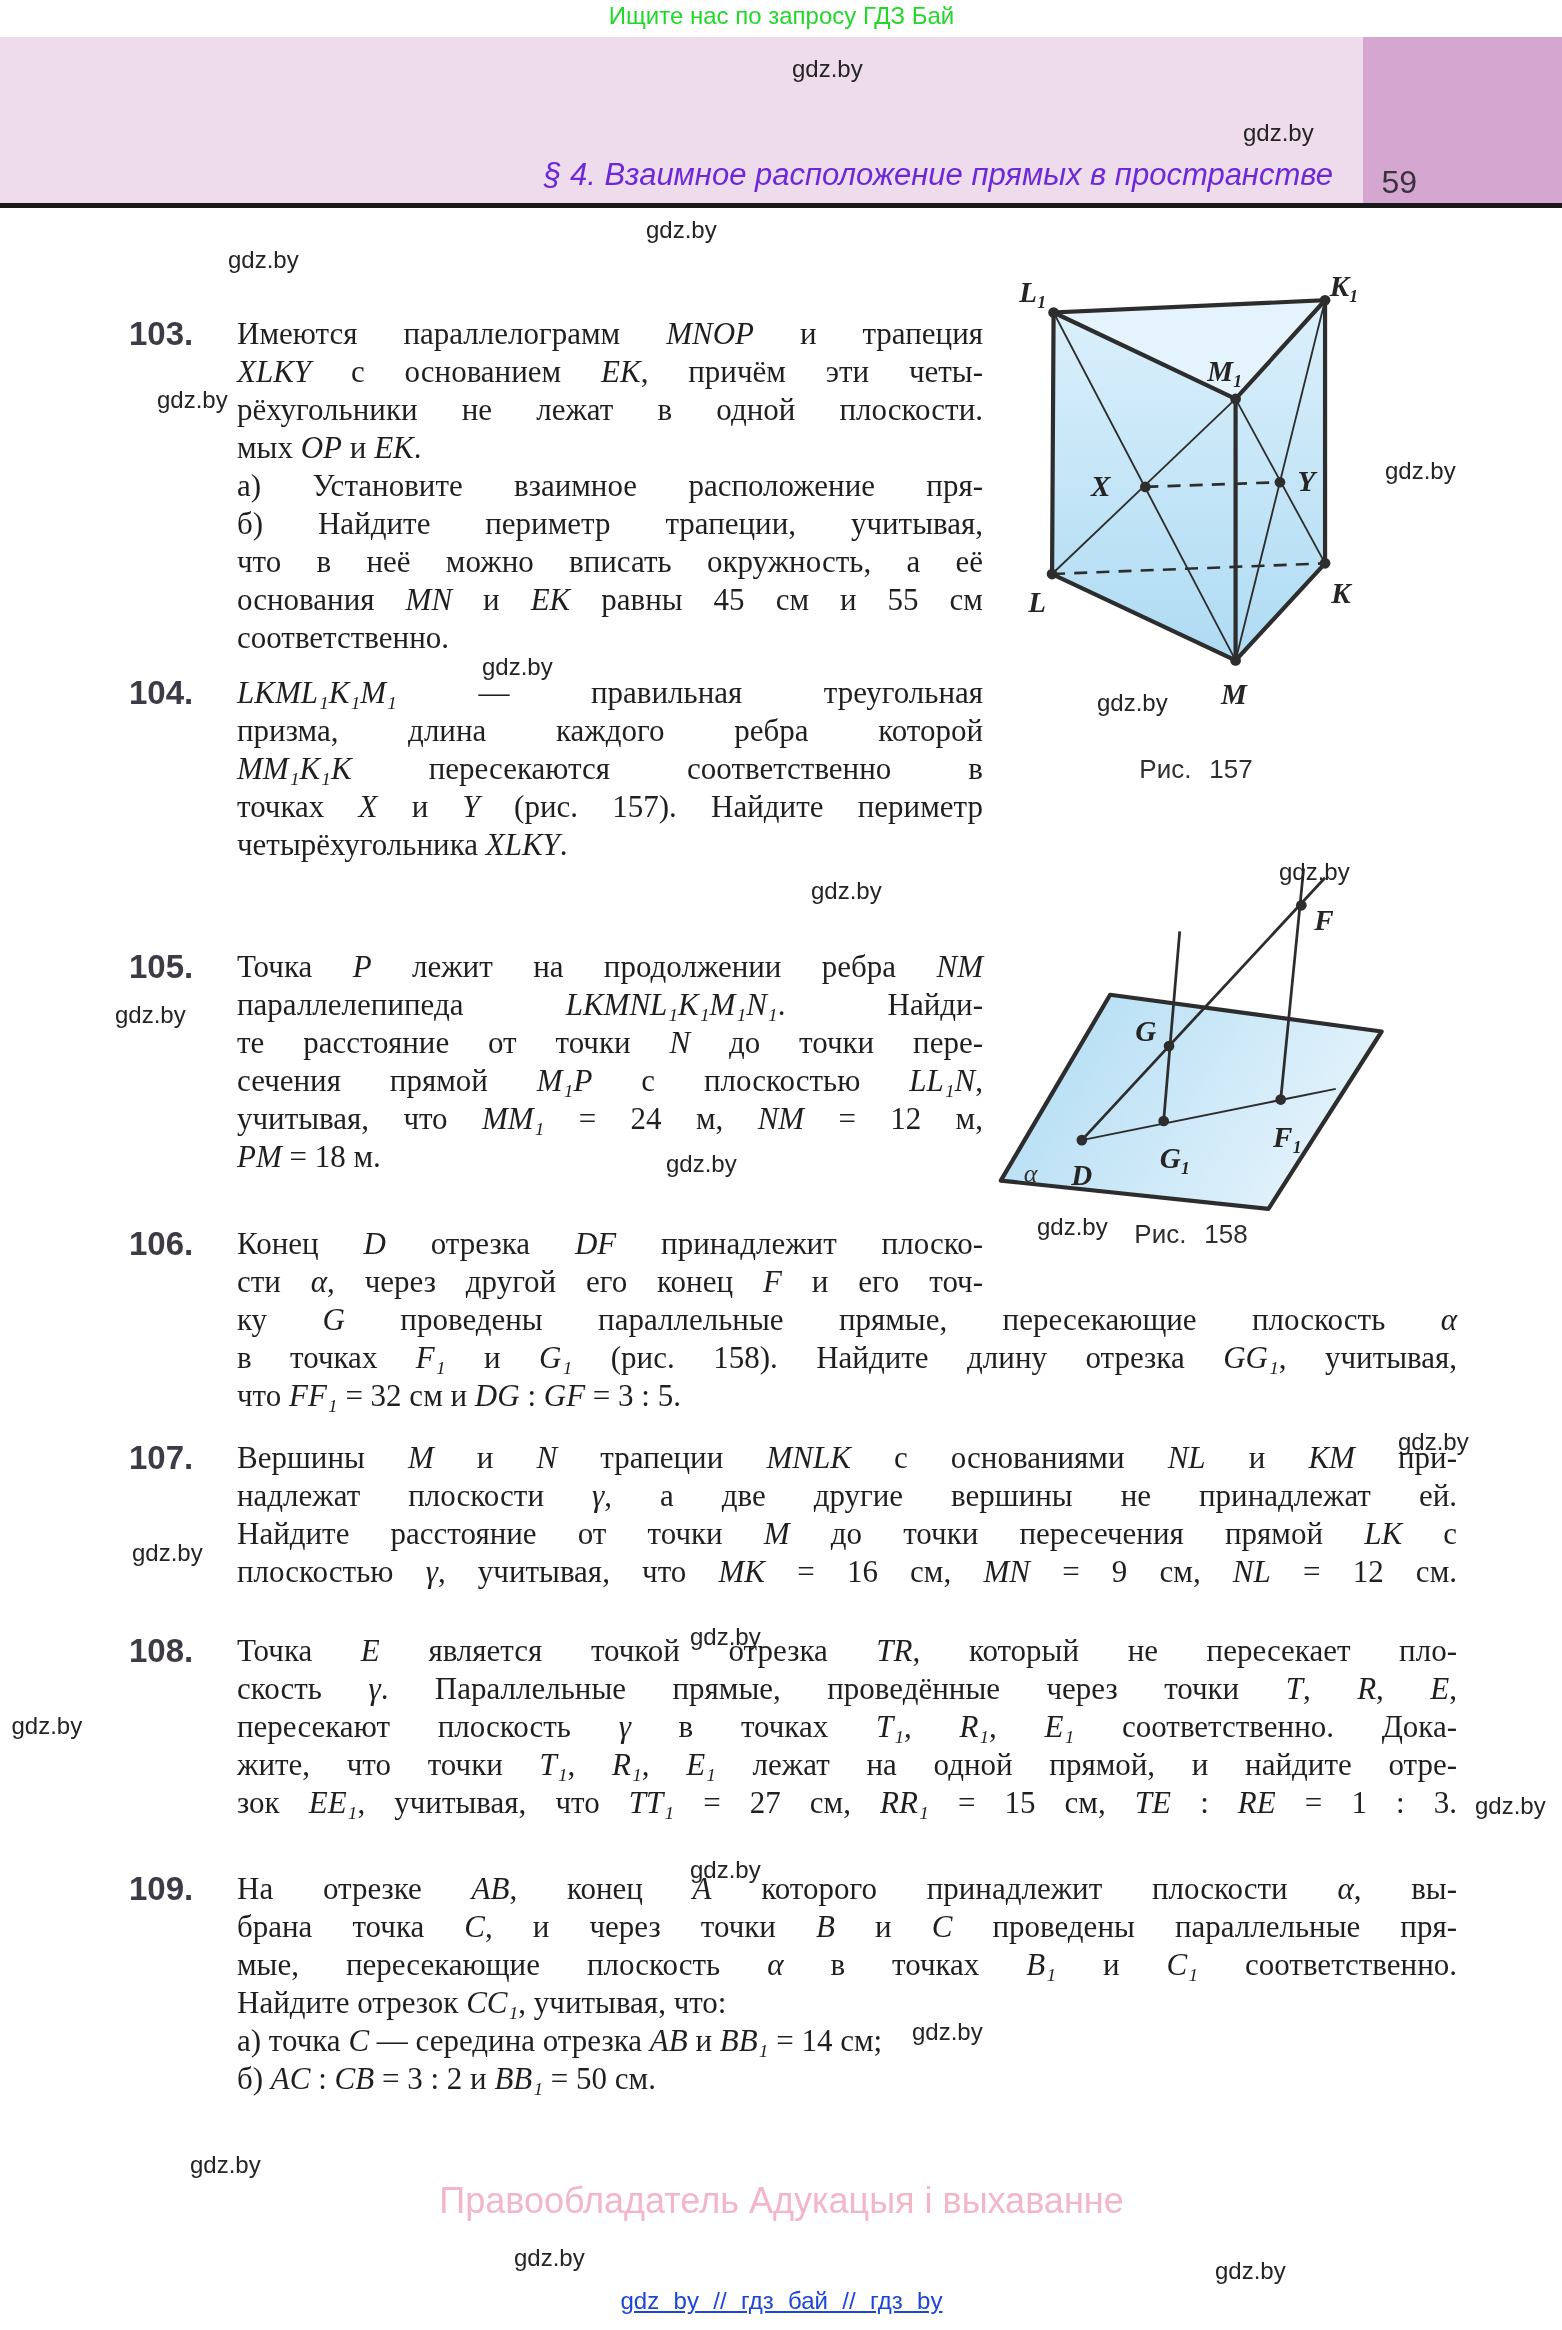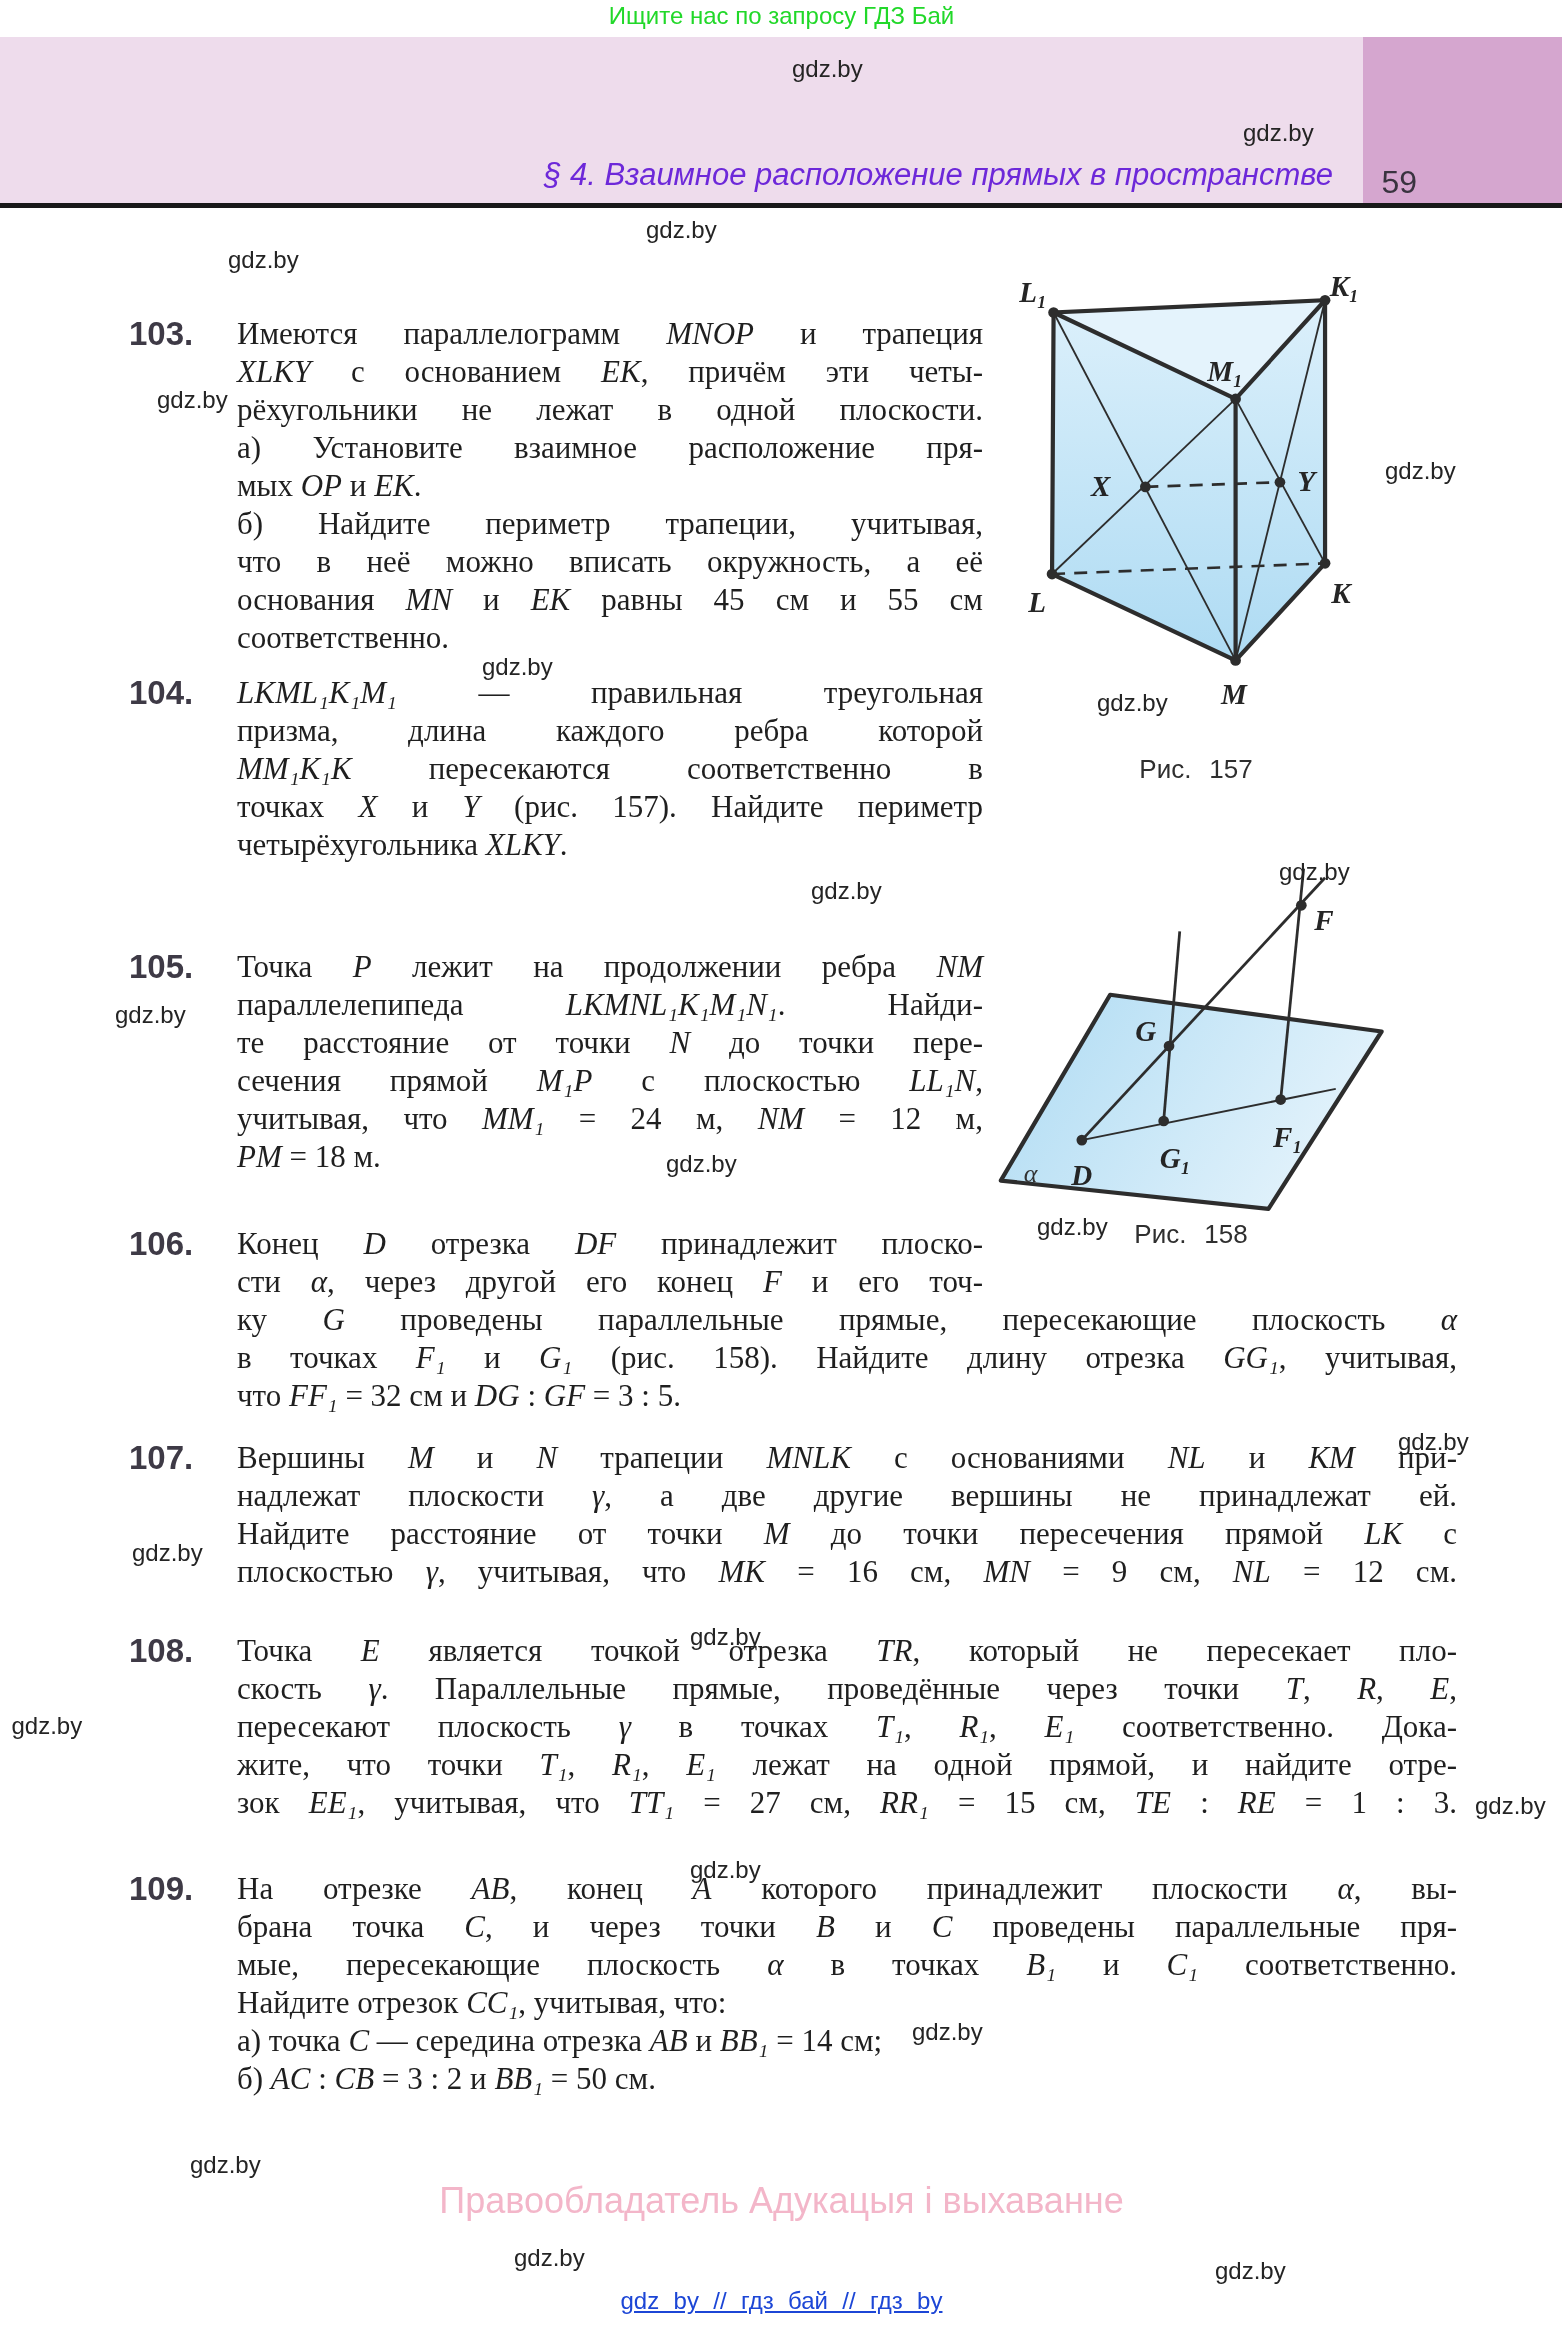--- a/index.html
+++ b/index.html
@@ -64,22 +64,22 @@
   </div>
   <div class="header-rule"></div>
 
   <main>
     <section class="problem" style="top:315px">
       <div class="pnum">103.</div>
       <div class="plines">
           <div class="ln narrow just">Имеются параллелограмм <i>MNOP</i> и трапеция</div>
           <div class="ln narrow just"><i>XLKY</i> с основанием <i>EK</i>, причём эти четы-</div>
           <div class="ln narrow just">рёхугольники не лежат в одной плоскости.</div>
+          <div class="ln narrow">мых <i>OP</i> и <i>EK</i>.</div>
           <div class="ln narrow just">а) Установите взаимное расположение пря-</div>
-          <div class="ln narrow">мых <i>OP</i> и <i>EK</i>.</div>
           <div class="ln narrow just">б) Найдите периметр трапеции, учитывая,</div>
           <div class="ln narrow just">что в неё можно вписать окружность, а её</div>
           <div class="ln narrow just">основания <i>MN</i> и <i>EK</i> равны 45 см и 55 см</div>
           <div class="ln narrow">соответственно.</div>
         </div>
     </section>
     <section class="problem" style="top:674px">
       <div class="pnum">104.</div>
       <div class="plines">
           <div class="ln narrow just"><i>LKML₁K₁M₁</i> — правильная треугольная</div>

